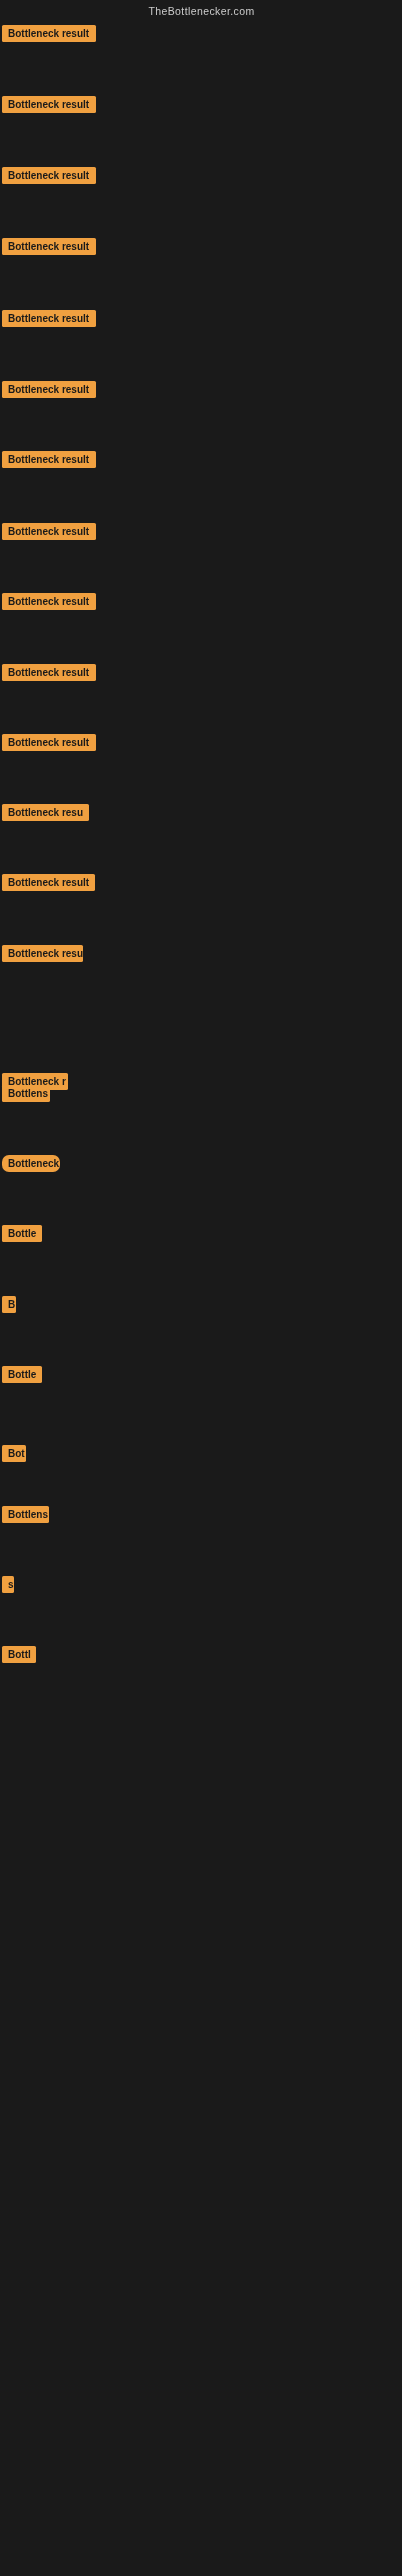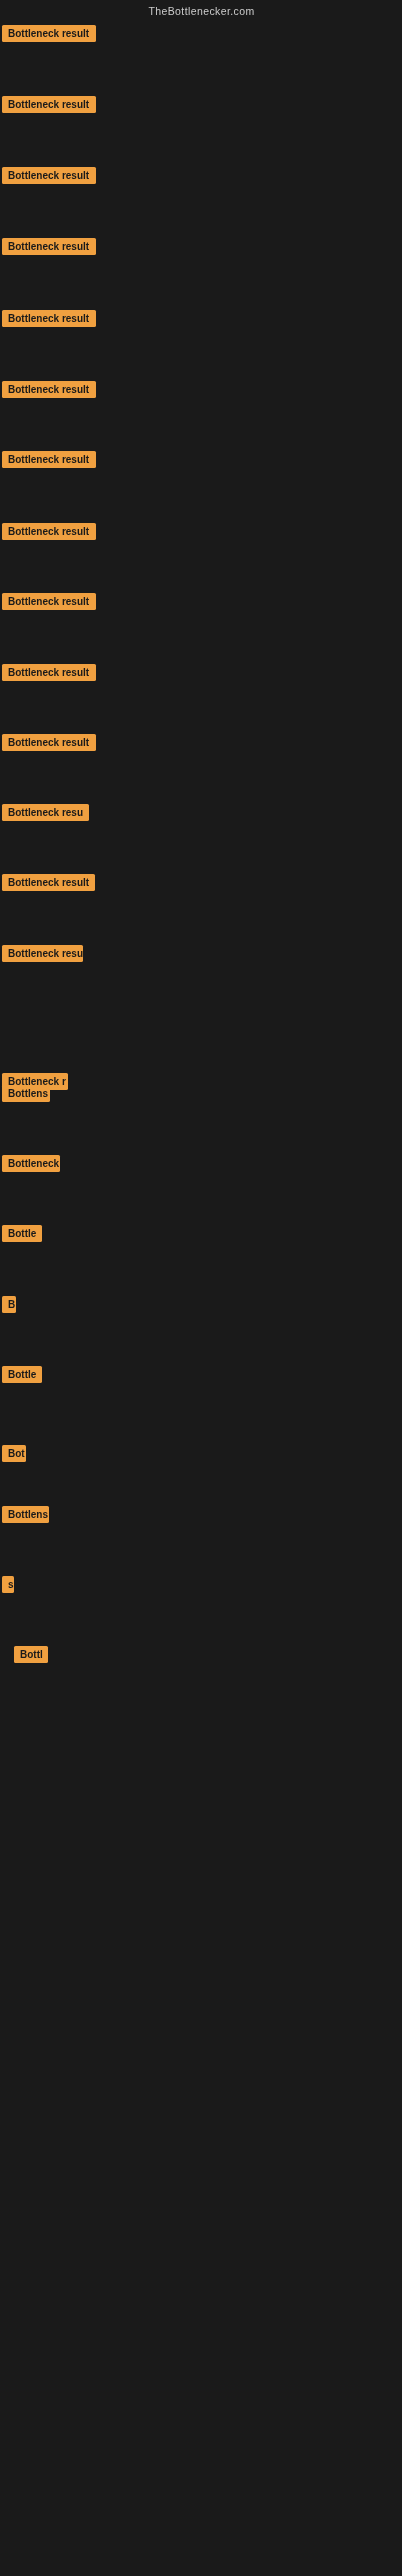--- a/index.html
+++ b/index.html
@@ -53,22 +53,22 @@
     <div style="position: absolute; top: 426px; left: 1.6px;"><span class="bottleneck-badge" style="max-width: 105px;">Bottleneck result</span></div>
     <div style="position: absolute; top: 498px; left: 1.6px;"><span class="bottleneck-badge" style="max-width: 105px;">Bottleneck result</span></div>
     <div style="position: absolute; top: 568px; left: 1.6px;"><span class="bottleneck-badge" style="max-width: 105px;">Bottleneck result</span></div>
     <div style="position: absolute; top: 639px; left: 1.6px;"><span class="bottleneck-badge" style="max-width: 105px;">Bottleneck result</span></div>
     <div style="position: absolute; top: 709px; left: 1.6px;"><span class="bottleneck-badge" style="max-width: 105px;">Bottleneck result</span></div>
     <div style="position: absolute; top: 779px; left: 1.6px;"><span class="bottleneck-badge" style="max-width: 89px;">Bottleneck resu</span></div>
     <div style="position: absolute; top: 849px; left: 1.6px;"><span class="bottleneck-badge" style="max-width: 93px;">Bottleneck result</span></div>
     <div style="position: absolute; top: 920px; left: 1.6px;"><span class="bottleneck-badge" style="max-width: 81px;">Bottleneck resu</span></div>
     <div style="position: absolute; top: 1048px; left: 1.6px;"><span class="bottleneck-badge" style="max-width: 66px;">Bottleneck r</span></div>
     <div style="position: absolute; top: 1060px; left: 1.6px;"><span class="bottleneck-badge" style="max-width: 48px;">Bottlens</span></div>
-    <div style="position: absolute; top: 1130px; left: 1.6px;"><span class="bottleneck-badge" style="max-width: 58px;">Bottleneck</span></div>
+    <div style="position: absolute; top: 1130px; left: 1.6px;"><span class="bottleneck-badge" style="max-width: 58px; border-radius: 7px;">Bottleneck</span></div>
     <div style="position: absolute; top: 1200px; left: 1.6px;"><span class="bottleneck-badge" style="max-width: 40px;">Bottle</span></div>
     <div style="position: absolute; top: 1271px; left: 1.6px;"><span class="bottleneck-badge" style="max-width: 14.5px;">B</span></div>
     <div style="position: absolute; top: 1341px; left: 1.6px;"><span class="bottleneck-badge" style="max-width: 40px;">Bottle</span></div>
     <div style="position: absolute; top: 1411px; left: 1.6px;"><span class="bottleneck-badge" style="max-width: 24px; margin-top: 9px;">Bot</span></div>
     <div style="position: absolute; top: 1481px; left: 1.6px; text-decoration: underline;"><span class="bottleneck-badge" style="max-width: 47px;">Bottlens</span></div>
     <div style="position: absolute; top: 1551px; left: 1.6px;"><span class="bottleneck-badge" style="max-width: 11.3px;">s</span></div>
-    <div style="position: absolute; top: 1621px; left: 1.6px; margin-left: 12px;"><span class="bottleneck-badge" style="max-width: 34px;">Bottl</span></div>
+    <div style="position: absolute; top: 1621px; left: 1.6px;"><span class="bottleneck-badge" style="max-width: 34px;">Bottl</span></div>
   </div>
 
 
 </body></html>

